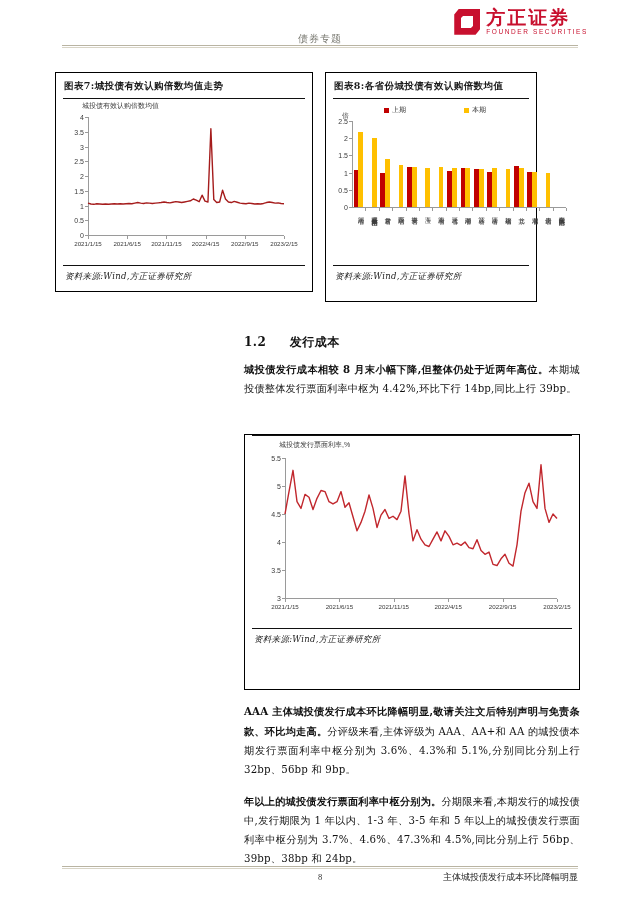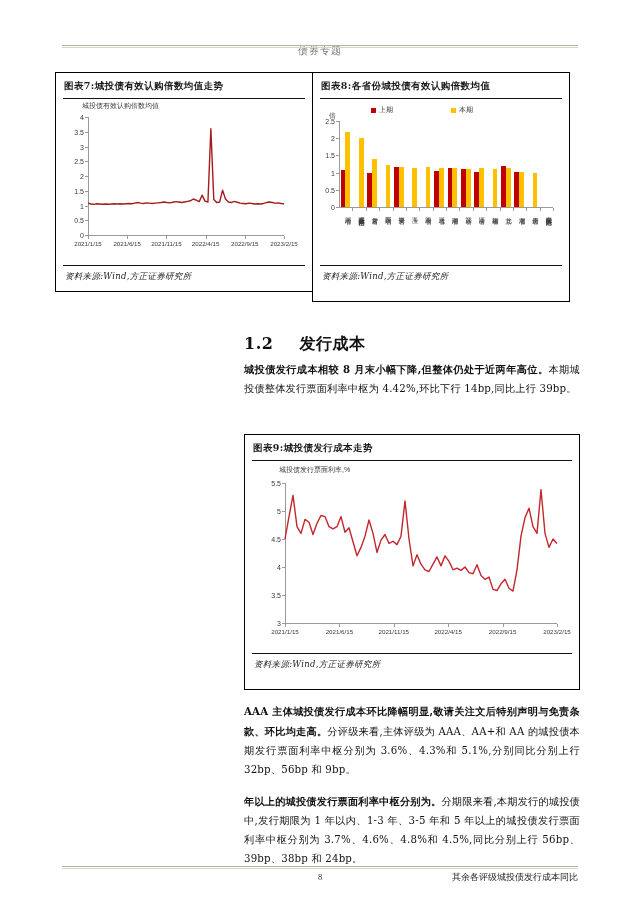--- a/index.html
+++ b/index.html
@@ -9,21 +9,21 @@
     font-family: "Liberation Serif", serif;
     position: relative;
     overflow: hidden;
   }
 
   
   .page-header {
     position: absolute; top: 0; left: 0; width: 640px; height: 58px;
   }
   .header-title {
-    position: absolute; top: 44px; left: 0; width: 640px;
+    position: absolute; top: 32px; left: 0; width: 640px;
     text-align: center;
     font-size: 10px; color: #7a7a72;
     font-family: "DejaVu Sans", sans-serif;
     letter-spacing: 1px;
   }
   .header-rule {
     position: absolute; top: 45px; left: 62px; width: 516px; height: 3px;
     border-top: 1px solid #b9b4a2;
     border-bottom: 1px solid #d8d4c6;
   }
@@ -113,21 +113,21 @@
   }
   .legend-item { display: flex; align-items: center; gap: 3px; }
   .legend-swatch { width: 5px; height: 5px; }
 
   
   .bar { position: absolute; bottom: 0; }
 
   
   .sec-head {
     position: absolute;
-    font-size: 16px; font-weight: bold; color: #111;
+    font-size: 12px; font-weight: bold; color: #111;
     font-family: "DejaVu Serif", serif;
     letter-spacing: 0.5px;
   }
   .para {
     position: absolute;
     font-size: 10.2px; color: #111;
     font-family: "DejaVu Serif", serif;
     line-height: 1.85; text-align: justify;
     letter-spacing: 0.2px;
   }
@@ -146,20 +146,30 @@
     position: absolute; top: 871px; right: 62px;
     font-size: 9px; color: #222; font-family: "DejaVu Sans", sans-serif;
   }
 </style>
 </head>
 <body>
 
 <div class="page-header">
   <div class="header-title">债券专题</div>
   <div class="header-rule"></div>
+  <div class="logo-wrap">
+    <div class="logo-mark">
+      <div class="outer"></div>
+        <div class="inner"></div>
+    </div>
+    <div class="logo-text">
+      <div class="logo-cn">方正证券</div>
+      <div class="logo-en">FOUNDER SECURITIES</div>
+    </div>
+  </div>
 </div>
 
 <div class="exhibit" id="ex7" style="left:55px; top:72px; width:258px; height:220px;">
   <div class="exhibit-title">图表7:城投债有效认购倍数均值走势</div>
   <div class="exhibit-title-rule"></div>
   <div class="chart-area" id="c7" style="height:166px;">
       <div class="axis-label" style="left:26px;top:2px;">城投债有效认购倍数均值</div>
       <div class="ytick" style="left:6px;top:136px;width:22px;">0</div>
       <div class="ytickmark" style="left:29px;top:136px;"></div>
       <div class="ytick" style="left:6px;top:121.25px;width:22px;">0.5</div>
@@ -193,21 +203,21 @@
       <div class="xtick" style="left:149.6px;top:141px;transform:translateX(-50%);">2022/4/15</div>
       <div class="tickmark" style="left:188.8px;top:137px;"></div>
       <div class="xtick" style="left:188.8px;top:141px;transform:translateX(-50%);">2022/9/15</div>
       <div class="tickmark" style="left:228px;top:137px;"></div>
       <div class="xtick" style="left:228px;top:141px;transform:translateX(-50%);">2023/2/15</div>
     </div>
   <div class="exhibit-source-rule"></div>
   <div class="exhibit-source">资料来源:Wind,方正证券研究所</div>
 </div>
 
-<div class="exhibit" id="ex8" style="left:312px; top:72px; width:258px; height:230px;">
+<div class="exhibit" id="ex8" style="left:325px; top:72px; width:212px; height:230px;">
   <div class="exhibit-title">图表8:各省份城投债有效认购倍数均值</div>
   <div class="exhibit-title-rule"></div>
   <div class="chart-area" id="c8" style="height:166px;">
       <div class="legend-row" style="left:58px;top:6px;">
         <div class="legend-item">
           <span class="legend-swatch" style="background:#C00000;"></span>
           <span>上期</span>
         </div>
         <div class="legend-item">
           <span class="legend-swatch" style="background:#FFC000;"></span>
@@ -296,21 +306,20 @@
   <span>1.2</span>
   <span style="display:inline-block;width:14px"></span>
   <span>发行成本</span>
 </div>
 
 <div class="para" style="left:244px; top:360px; width:336px;">
   <b>城投债发行成本相较 8 月末小幅下降,但整体仍处于近两年高位。</b><span>本期城投债整体发行票面利率中枢为 4.42%,环比下行 14bp,同比上行 39bp。</span>
 </div>
 
 <div class="exhibit" id="ex9" style="left:244px; top:434px; width:336px; height:256px;">
-  <div class="exhibit-title">图表9:城投债发行成本走势</div>
   <div class="exhibit-title-rule"></div>
   <div class="chart-area" id="c9" style="height:192px;">
       <div class="axis-label" style="left:34px;top:4px;">城投债发行票面利率,%</div>
       <div class="ytick" style="left:14px;top:162px;width:22px;">3</div>
       <div class="ytickmark" style="left:37px;top:162px;"></div>
       <div class="ytick" style="left:14px;top:134px;width:22px;">3.5</div>
       <div class="ytickmark" style="left:37px;top:134px;"></div>
       <div class="ytick" style="left:14px;top:106px;width:22px;">4</div>
       <div class="ytickmark" style="left:37px;top:106px;"></div>
       <div class="ytick" style="left:14px;top:78px;width:22px;">4.5</div>
@@ -339,18 +348,18 @@
     </div>
   <div class="exhibit-source-rule"></div>
   <div class="exhibit-source">资料来源:Wind,方正证券研究所</div>
 </div>
 
 <div class="para" style="left:244px; top:702px; width:336px;">
   <b>AAA 主体城投债发行成本环比降幅明显,敬请关注文后特别声明与免责条款、环比均走高。</b><span>分评级来看,主体评级为 AAA、AA+和 AA 的城投债本期发行票面利率中枢分别为 3.6%、4.3%和 5.1%,分别同比分别上行 32bp、56bp 和 9bp。</span>
 </div>
 
 <div class="para" style="left:244px; top:792px; width:336px;">
-  <b>年以上的城投债发行票面利率中枢分别为。</b><span>分期限来看,本期发行的城投债中,发行期限为 1 年以内、1-3 年、3-5 年和 5 年以上的城投债发行票面利率中枢分别为 3.7%、4.6%、4.8%和 4.5%,同比分别上行 56bp、39bp、38bp 和 24bp。</span>
+  <b>年以上的城投债发行票面利率中枢分别为。</b><span>分期限来看,本期发行的城投债中,发行期限为 1 年以内、1-3 年、3-5 年和 5 年以上的城投债发行票面利率中枢分别为 3.7%、4.6%、47.3%和 4.5%,同比分别上行 56bp、39bp、38bp 和 24bp。</span>
 </div>
 
 <div class="footer-rule"></div>
 <div class="footer-page">8</div>
-<div class="footer-note">其余各评级城投债发行成本同比</div>
+<div class="footer-note">主体城投债发行成本环比降幅明显</div>
 
 </body></html>

